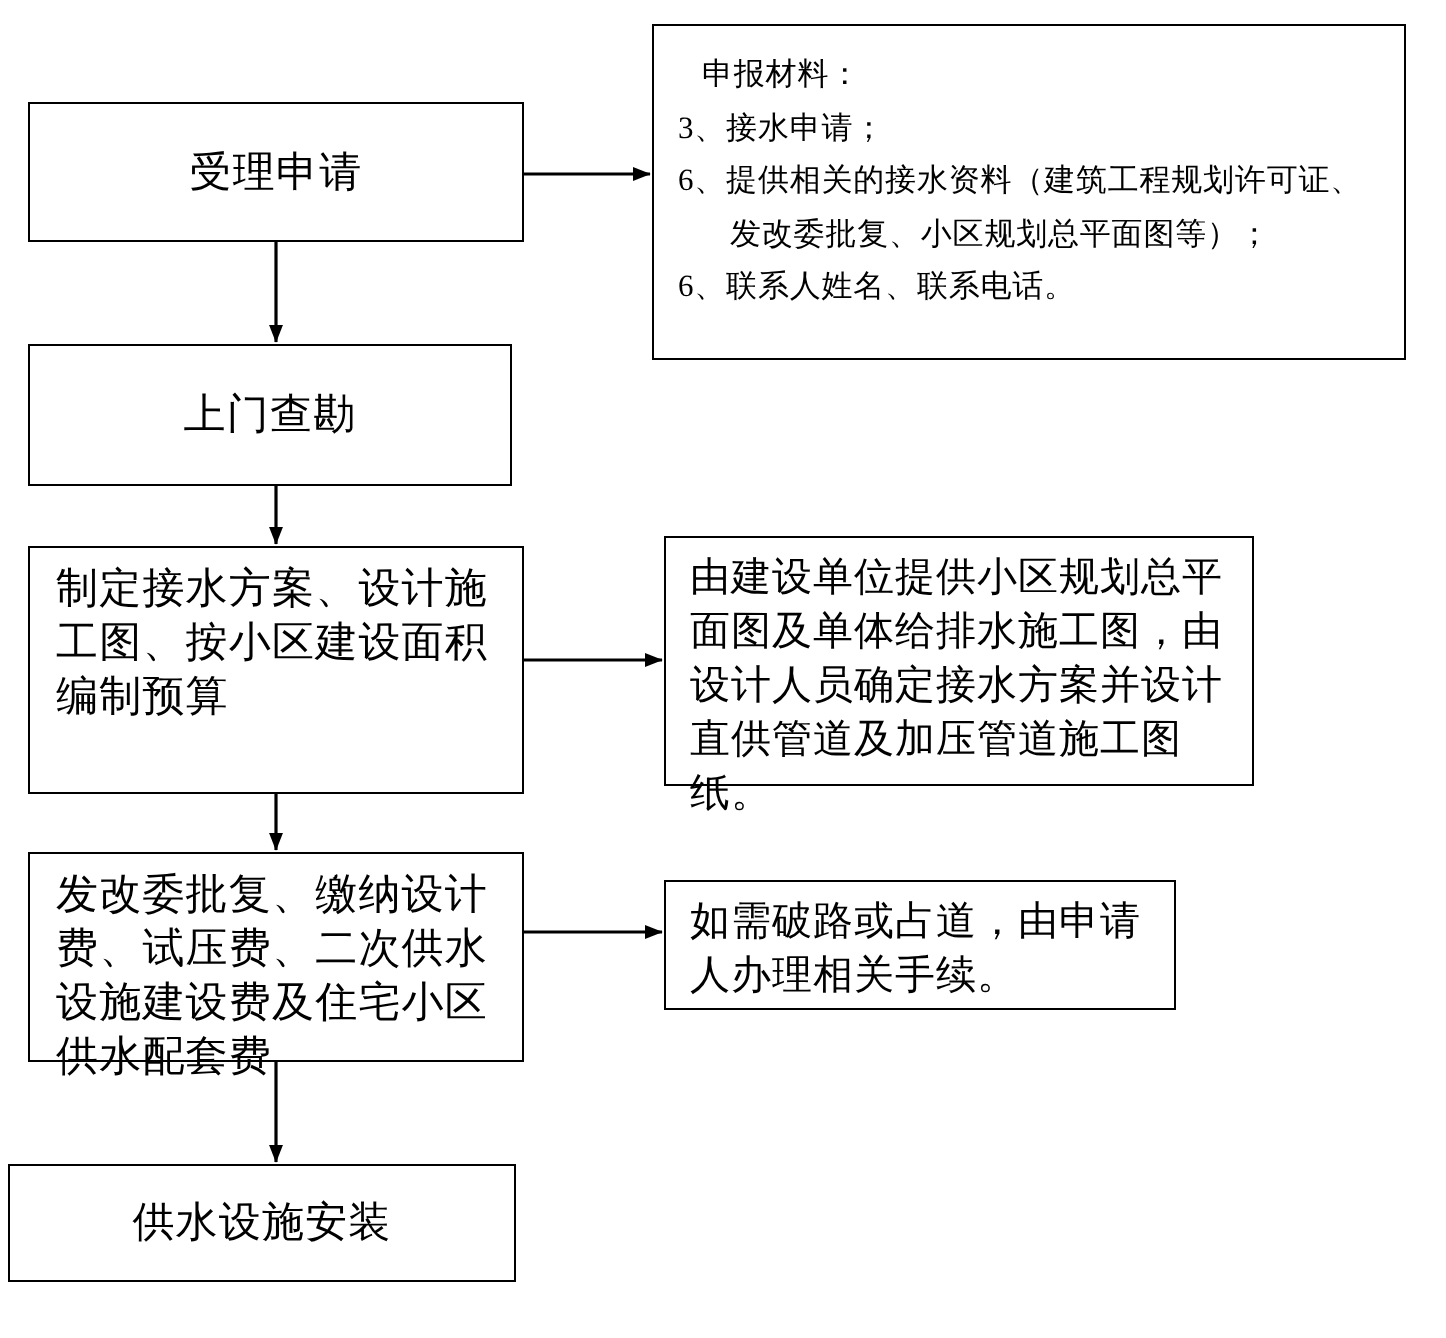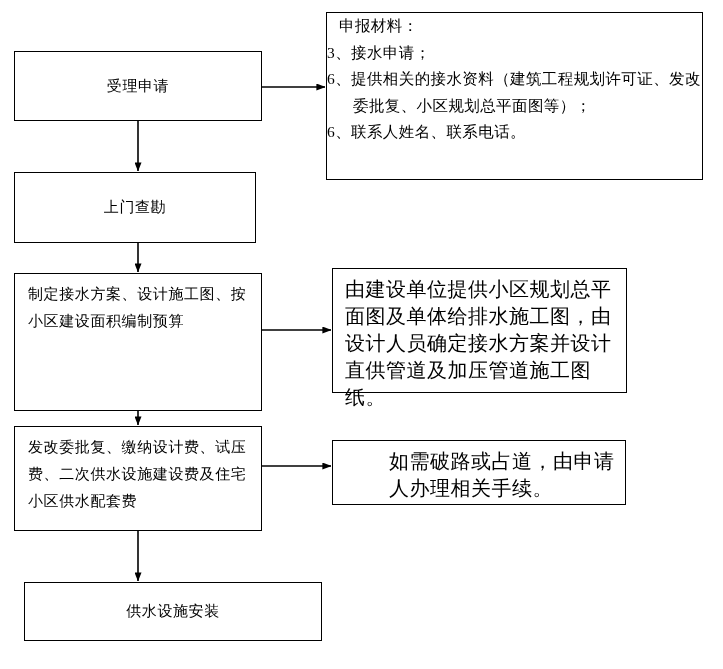--- a/index.html
+++ b/index.html
@@ -24,21 +24,21 @@
     box-sizing: border-box;
     border: 1px solid #000000;
     background: #ffffff;
     display: flex;
     align-items: center;
   }
   .node.center {
     justify-content: center;
   }
   .node-text {
-    font-size: 15px;
+    font-size: 21px;
     line-height: 27px;
     letter-spacing: 0.6px;
     white-space: pre-wrap;
   }
   .node.center .node-text {
     text-align: center;
     width: 100%;
   }
   .node.left-pad {
     padding-left: 13px;
@@ -56,21 +56,21 @@
     background: #ffffff;
   }
   .note-text {
     font-size: 20px;
     line-height: 27px;
     letter-spacing: 0.5px;
     white-space: pre-wrap;
     padding: 7px 10px 6px 12px;
   }
   .note-list {
-    margin: 0;
+    margin: 12px;
     padding: 0;
     list-style: none;
   }
   .note-list li {
     font-size: 15.5px;
     line-height: 26.5px;
     letter-spacing: 0.4px;
     padding-left: 26px;
     text-indent: -26px;
     white-space: pre-wrap;
@@ -130,42 +130,42 @@
   </svg>
 
   <div class="node center" style="left:14px; top:51px; width:248px; height:70px;">
     <span class="node-text">受理申请</span>
   </div>
 
   <div class="node center" style="left:14px; top:172px; width:242px; height:71px;">
     <span class="node-text">上门查勘</span>
   </div>
 
-  <div class="node left-pad" style="left:14px; top:273px; width:248px; height:138px;">
+  <div class="node left-pad" style="left:14px; top:273px; width:248px; height:124px;">
     <span class="node-text">制定接水方案、设计施工图、按小区建设面积编制预算</span>
   </div>
 
   <div class="node left-pad" style="left:14px; top:426px; width:248px; height:105px;">
     <span class="node-text">发改委批复、缴纳设计费、试压费、二次供水设施建设费及住宅小区供水配套费</span>
   </div>
 
-  <div class="node center" style="left:24px; top:582px; width:298px; height:59px;">
+  <div class="node center" style="left:4px; top:582px; width:254px; height:59px;">
     <span class="node-text">供水设施安装</span>
   </div>
 
   <div class="note" style="left:326px; top:12px; width:377px; height:168px;">
     <ul class="note-list">
       <li class="title">申报材料：</li>
       <li>3、接水申请；</li>
       <li>6、提供相关的接水资料（建筑工程规划许可证、发改委批复、小区规划总平面图等）；</li>
       <li>6、联系人姓名、联系电话。</li>
     </ul>
   </div>
 
   <div class="note" style="left:332px; top:268px; width:295px; height:125px;">
     <div class="note-text">由建设单位提供小区规划总平面图及单体给排水施工图，由设计人员确定接水方案并设计直供管道及加压管道施工图纸。</div>
   </div>
 
-  <div class="note" style="left:332px; top:440px; width:294px; height:65px;padding-left:44px;">
+  <div class="note" style="left:332px; top:440px; width:256px; height:65px;">
     <div class="note-text">如需破路或占道，由申请人办理相关手续。</div>
   </div>
 
 </div>
 
 </body></html>

